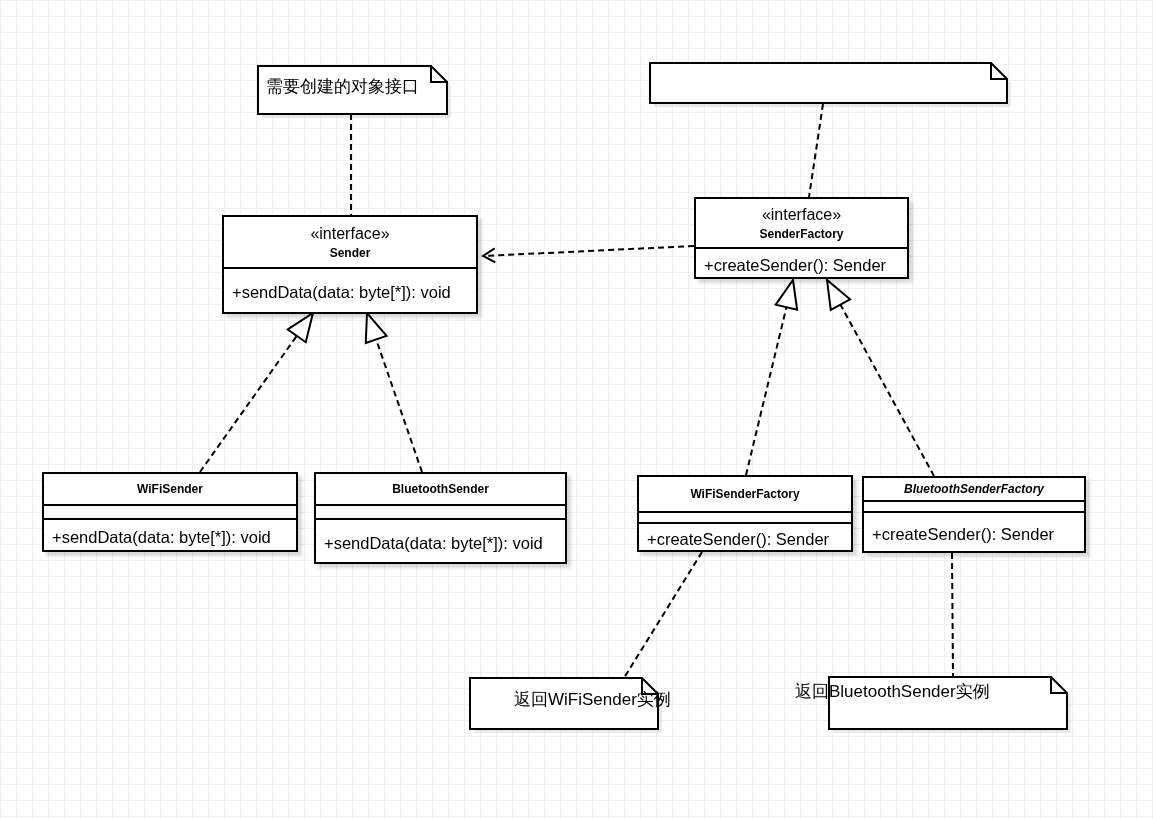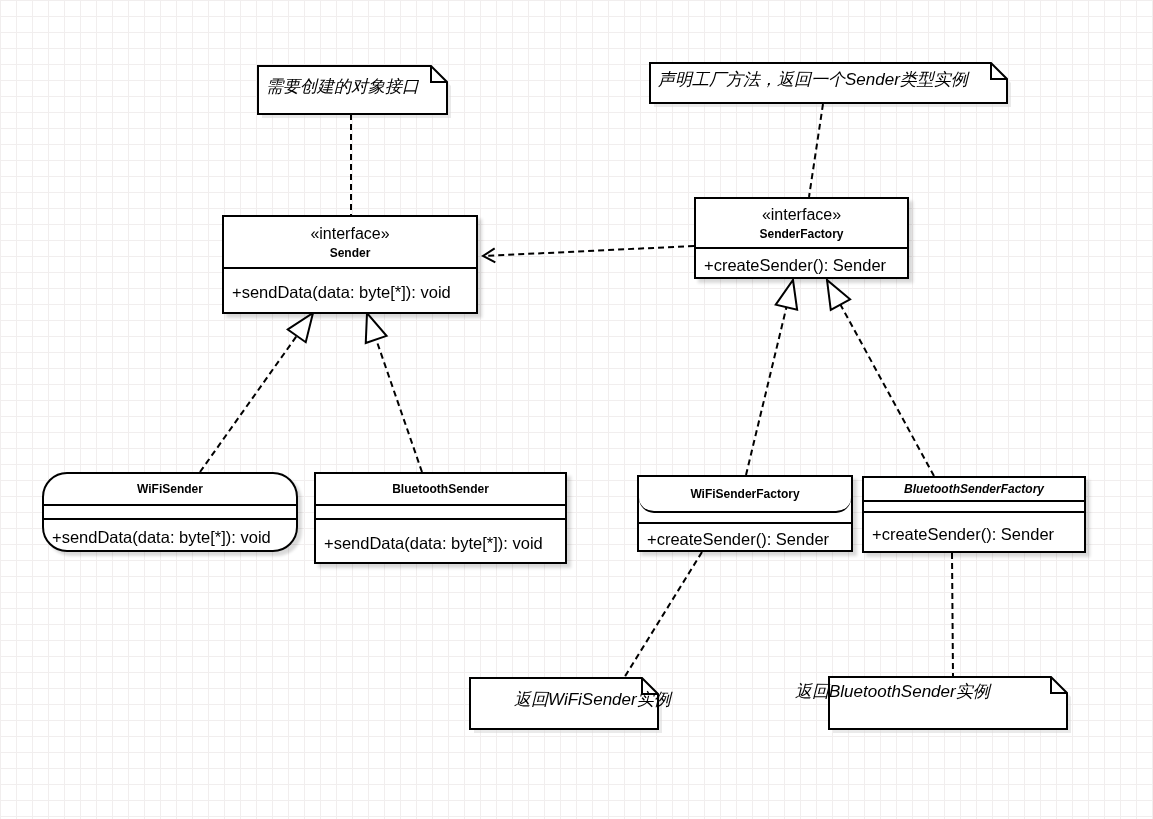--- a/index.html
+++ b/index.html
@@ -31,37 +31,37 @@
   .uml .attrs{border-bottom:2px solid #000;flex:0 0 auto;box-sizing:border-box;}
   .uml .methods{
     flex:1;display:flex;align-items:center;padding:4px 4px 0 8px;
     font-size:16.5px;white-space:nowrap;
   }
 
   #cls-sender{left:222px;top:215px;width:256px;height:99px;}
   #cls-sender .head{height:52px;}
   #cls-senderfactory{left:694px;top:197px;width:215px;height:82px;}
   #cls-senderfactory .head{height:50px;}
-  #cls-wifisender{left:42px;top:472px;width:256px;height:80px;border-radius:25px;}
+  #cls-wifisender{left:42px;top:472px;width:256px;height:80px;}
   #cls-wifisender .head{height:32px;}
   #cls-wifisender .attrs{height:14px;}
   #cls-bluetoothsender{left:314px;top:472px;width:253px;height:92px;}
   #cls-bluetoothsender .head{height:32px;}
   #cls-bluetoothsender .attrs{height:14px;}
   #cls-wifisenderfactory{left:637px;top:475px;width:216px;height:77px;}
-  #cls-wifisenderfactory .head{height:36px;border-radius:15px;}
+  #cls-wifisenderfactory .head{height:36px;}
   #cls-wifisenderfactory .attrs{height:11px;}
   #cls-bluetoothsenderfactory{left:862px;top:476px;width:224px;height:77px;}
   #cls-bluetoothsenderfactory .head{height:24px;font-style:italic;}
   #cls-bluetoothsenderfactory .attrs{height:11px;}
 
   
   .note-label{
     position:absolute;box-sizing:border-box;display:flex;align-items:center;
-    padding:0 20px 8px 8px;font-size:17px;white-space:nowrap;font-style:italic;
+    padding:0 20px 8px 8px;font-size:17px;white-space:nowrap;
   }
   #nl-interface{left:258px;top:66px;width:189px;height:48px;}
   #nl-factorymethod{left:650px;top:63px;width:357px;height:40px;}
   #nl-wifi{left:470px;top:678px;width:188px;height:51px;margin-left:36px;}
   #nl-bluetooth{left:787px;top:677px;width:238px;height:36px;}
 </style>
 </head>
 <body>
 
 <div class="canvas">
@@ -102,21 +102,20 @@
     <path d="M694,246 L483,256" fill="none" stroke="#000000" stroke-width="2" stroke-dasharray="6 4" marker-end="url(#mOpen)"></path>
     <path d="M200,472 L313,313" fill="none" stroke="#000000" stroke-width="2" stroke-dasharray="6 4" marker-end="url(#mTri)"></path>
     <path d="M422,472 L367,313" fill="none" stroke="#000000" stroke-width="2" stroke-dasharray="6 4" marker-end="url(#mTri)"></path>
     <path d="M746,475 L793,280" fill="none" stroke="#000000" stroke-width="2" stroke-dasharray="6 4" marker-end="url(#mTri)"></path>
     <path d="M934,476 L827,280" fill="none" stroke="#000000" stroke-width="2" stroke-dasharray="6 4" marker-end="url(#mTri)"></path>
     <path d="M702,552 L624,678" fill="none" stroke="#000000" stroke-width="2" stroke-dasharray="6 4"></path>
     <path d="M952,553 L953,677" fill="none" stroke="#000000" stroke-width="2" stroke-dasharray="6 4"></path>
   </svg>
 
   <div class="note-label" id="nl-interface">需要创建的对象接口</div>
-  <div class="note-label" id="nl-factorymethod">声明工厂方法，返回一个Sender类型实例</div>
   <div class="note-label" id="nl-wifi">返回WiFiSender实例</div>
   <div class="note-label" id="nl-bluetooth">返回BluetoothSender实例</div>
 
   <div class="uml" id="cls-sender">
     <div class="head">
       <div class="stereo">«interface»</div>
       <div class="name">Sender</div>
     </div>
     <div class="methods">
       <span>+sendData(data: byte[*]): void</span>

